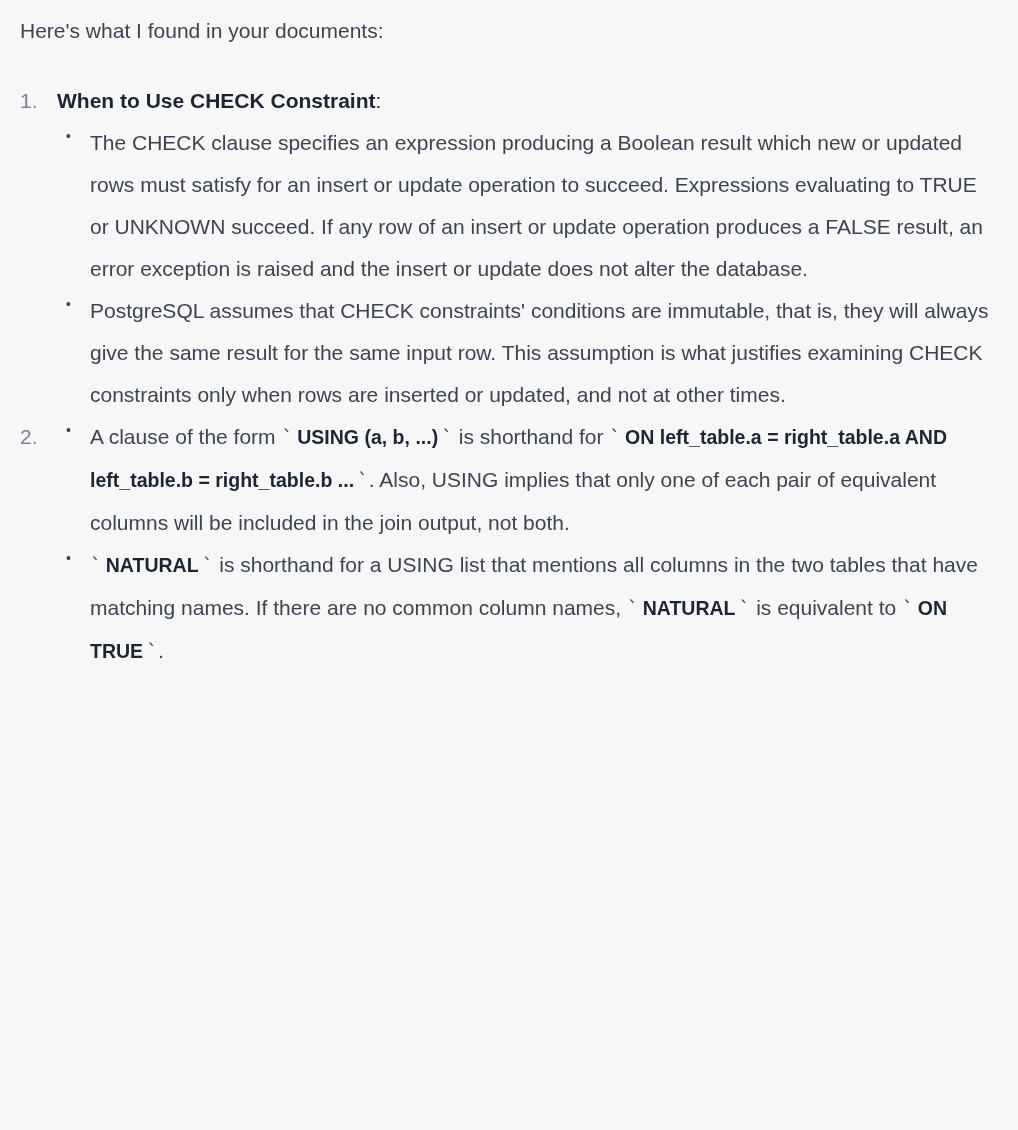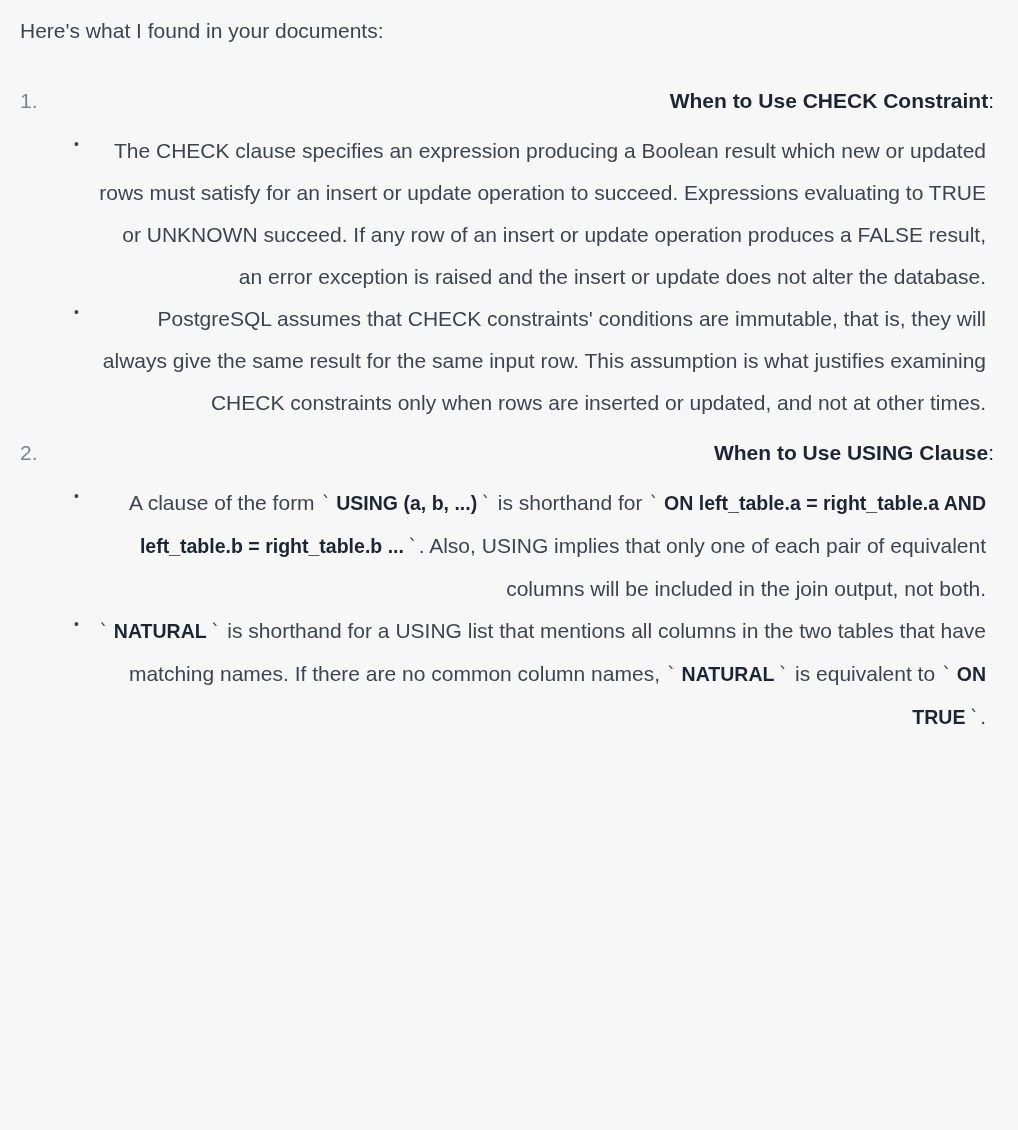--- a/index.html
+++ b/index.html
@@ -25,32 +25,32 @@
   .intro{
     margin:0 0 28px 0;
   }
   .olist{margin:0;padding:0;}
   .oitem{display:flex;align-items:flex-start;}
   .marker{
     flex:none;
     width:37px;
     color:var(--marker-gray);
   }
-  .item-body{flex:1;min-width:0;text-align:right;}
+  .item-body{flex:1;min-width:0;}
   .item-title{
     font-weight:700;
     color:var(--heading-text);
   }
   .title-colon{
     font-weight:400;
     color:var(--heading-text);
   }
   ul.bullets{
     list-style:none;
-    margin:8px;
+    margin:0;
     padding:0;
   }
   li.bullet{
     position:relative;
     padding-left:33px;
   }
   li.bullet::before{
     content:"\2022";
     position:absolute;
     left:9px;
@@ -88,21 +88,20 @@
           <div class="item-title-line"><span class="item-title">When to Use CHECK Constraint</span><span class="title-colon">:</span></div>
           <ul class="bullets">
             <li class="bullet"><span class="seg-text">The CHECK clause specifies an expression producing a Boolean result which new or updated rows must satisfy for an insert or update operation to succeed. Expressions evaluating to TRUE or UNKNOWN succeed. If any row of an insert or update operation produces a FALSE result, an error exception is raised and the insert or update does not alter the database.</span></li>
             <li class="bullet"><span class="seg-text">PostgreSQL assumes that CHECK constraints' conditions are immutable, that is, they will always give the same result for the same input row. This assumption is what justifies examining CHECK constraints only when rows are inserted or updated, and not at other times.</span></li>
           </ul>
         </div>
       </div>
       <div class="oitem">
         <span class="marker">2.</span>
         <div class="item-body">
-          <div class="item-title-line"><span class="item-title">When to Use USING Clause</span><span class="title-colon">:</span></div>
           <ul class="bullets">
             <li class="bullet"><span class="seg-text">A clause of the form </span><span class="codewrap"><span class="tick tick-open">`</span><code class="icode">USING (a, b, ...)</code><span class="tick tick-close">`</span></span><span class="seg-text"> is shorthand for </span><span class="codewrap"><span class="tick tick-open">`</span><code class="icode">ON left_table.a = right_table.a AND left_table.b = right_table.b ...</code><span class="tick tick-close">`</span></span><span class="seg-text">. Also, USING implies that only one of each pair of equivalent columns will be included in the join output, not both.</span></li>
             <li class="bullet"><span class="codewrap"><span class="tick tick-open">`</span><code class="icode">NATURAL</code><span class="tick tick-close">`</span></span><span class="seg-text"> is shorthand for a USING list that mentions all columns in the two tables that have matching names. If there are no common column names, </span><span class="codewrap"><span class="tick tick-open">`</span><code class="icode">NATURAL</code><span class="tick tick-close">`</span></span><span class="seg-text"> is equivalent to </span><span class="codewrap"><span class="tick tick-open">`</span><code class="icode">ON TRUE</code><span class="tick tick-close">`</span></span><span class="seg-text">.</span></li>
           </ul>
         </div>
       </div>
     </div>
 </div>
 
 </body></html>

